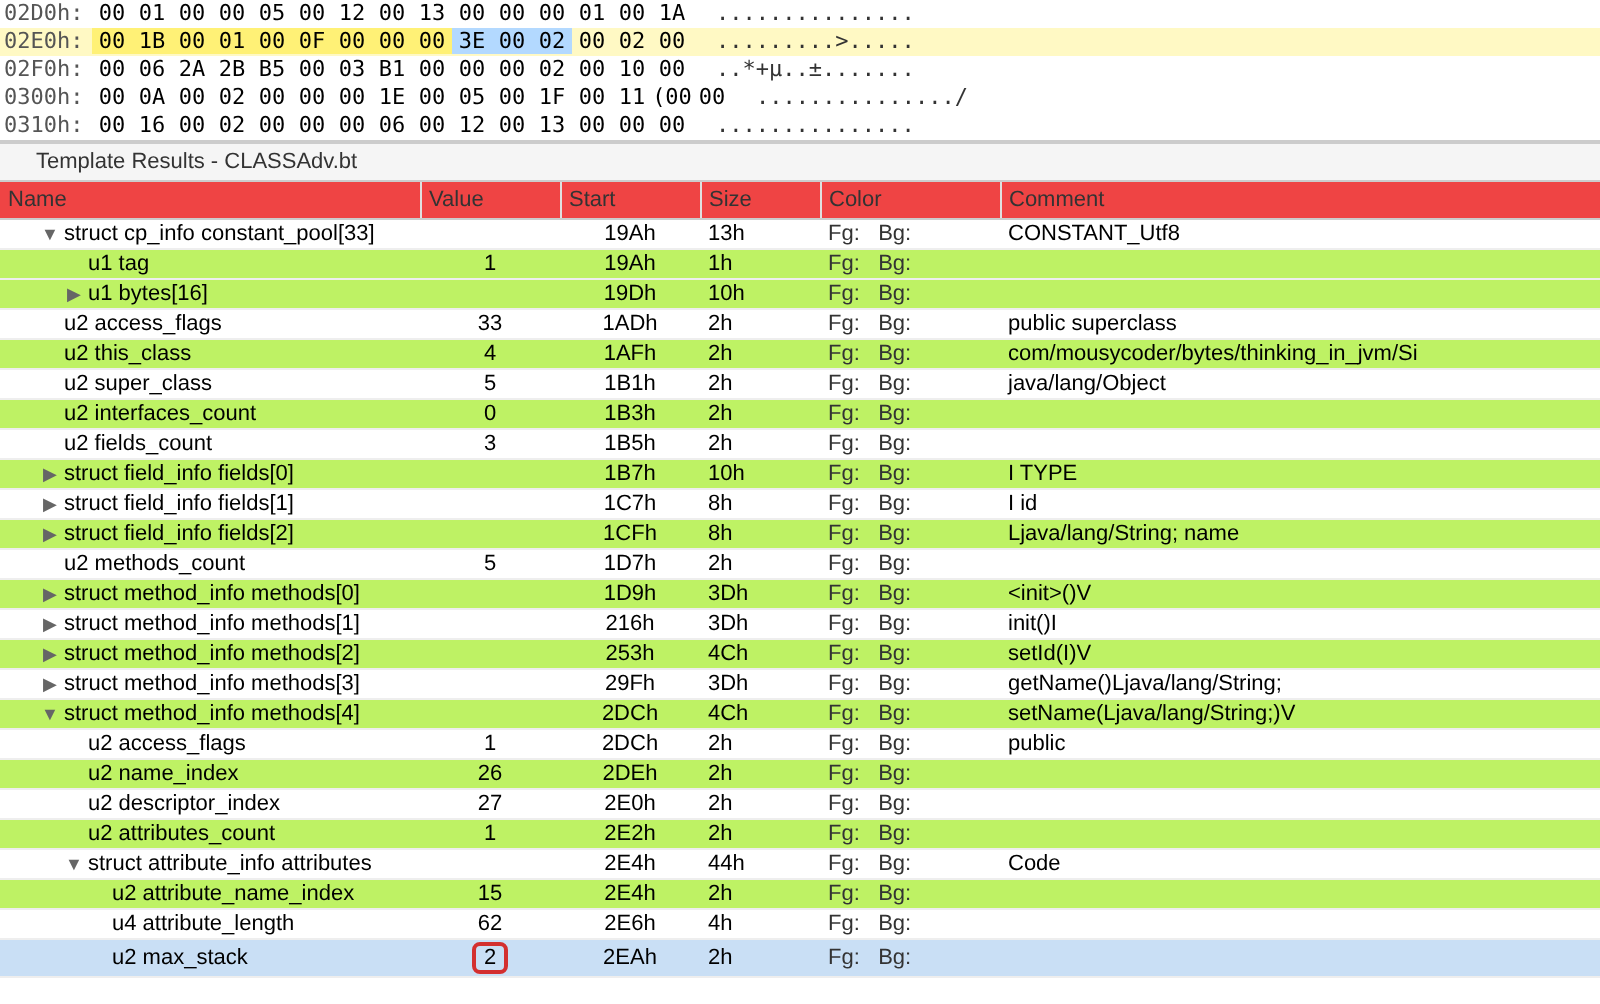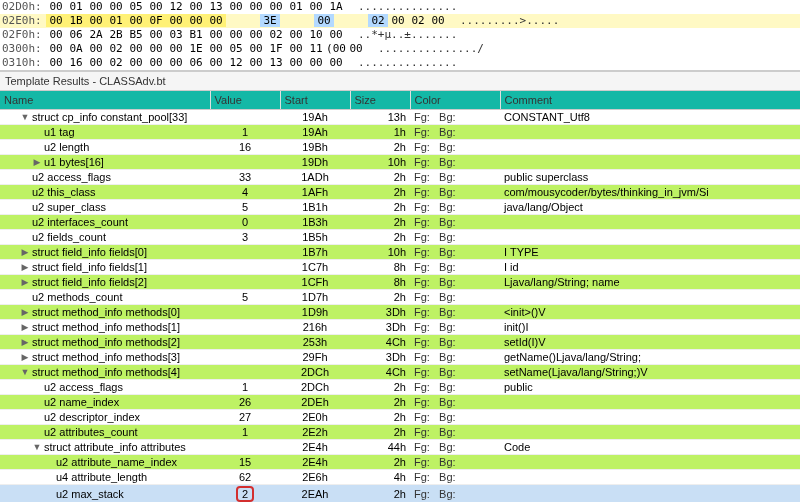--- a/index.html
+++ b/index.html
@@ -4,32 +4,32 @@
 <style>
   * { margin: 0; padding: 0; box-sizing: border-box; }
   body { font-family: -apple-system, Helvetica, Arial, sans-serif; font-size: 11px; color: #000; background: #fff; width: 800px; }
   .hex-area { border-bottom: 1px solid #ccc; }
   .hex-row { display: flex; height: 14px; align-items: flex-start; font-family: Menlo, Monaco, monospace; font-size: 11px; }
   .hex-addr { width: 46px; color: #555; padding-left: 2px; }
   .hex-bytes { display: flex; }
   .hex-byte { width: 20px; text-align: center; }
   .hex-ascii { margin-left: 12px; color: #333; white-space: pre; font-family: Menlo, Monaco, monospace; }
   .row-hl-yellow { background: #fff9c4; }
-  .byte-hl-blue { background: #b3d9ff; margin-left: 34px; }
+  .byte-hl-blue { background: #b3d9ff; }
   .byte-hl-yellow { background: #fff176; }
-  .panel-title { background: #f5f5f5; border-top: 1px solid #ccc; border-bottom: 1px solid #ccc; padding: 3px 5px; font-size: 11px; color: #333; }
+  .panel-title { background: #f5f5f5; border-top: 1px solid #ccc; border-bottom: 1px solid #ccc; padding: 3px 18px; font-size: 11px; color: #333; }
   .tree-table { width: 100%; border-collapse: collapse; table-layout: fixed; }
-  .tree-table th { background: #14b8a6; border-bottom: 1px solid #ccc; border-right: 1px solid #e0e0e0; padding: 3px 4px; font-weight: normal; color: #333; text-align: left; position: relative; }
+  .tree-table th { background: #ef4444; border-bottom: 1px solid #ccc; border-right: 1px solid #e0e0e0; padding: 3px 4px; font-weight: normal; color: #333; text-align: left; position: relative; }
   .tree-table td { border-bottom: 1px solid #eee; padding: 1px 4px; height: 15px; white-space: nowrap; overflow: hidden; text-overflow: ellipsis; }
   .tree-table tr.alt { background: #bef264; }
   .tree-table tr.sel { background: #c9dff5; }
   .col-name { width: 210px; }
   .col-value { width: 70px; text-align: center; }
   .col-start { width: 70px; text-align: center; }
-  .col-size { width: 60px; text-align: right; }
+  .col-size { width: 60px; text-align: left; }
   .col-color { width: 90px; text-align: left; padding-left: 10px; }
   .col-comment { width: 300px; }
   .td-name { display: flex; align-items: center; }
   .toggle { display: inline-block; width: 10px; text-align: center; color: #666; margin-right: 2px; font-size: 9px; }
   .indent-1 { padding-left: 16px; }
   .indent-2 { padding-left: 28px; }
   .indent-3 { padding-left: 40px; text-align: right; }
   .fgbg { color: #333; }
   .circled { border: 2px solid #d32f2f; border-radius: 4px; padding: 0 4px; display: inline-block; }
   .th-center { text-align: center; }
@@ -179,33 +179,20 @@
             <span class="toggle"></span>
             <span>u1 tag</span>
           </div>
         </td>
         <td class="col-value">1</td>
         <td class="col-start">19Ah</td>
         <td class="col-size">1h</td>
         <td class="col-color fgbg"><span>Fg:</span>&nbsp;&nbsp;&nbsp;<span>Bg:</span></td>
         <td class="col-comment"></td>
       </tr>
-      <tr>
-        <td class="col-name">
-          <div class="td-name indent-2">
-            <span class="toggle"></span>
-            <span>u2 length</span>
-          </div>
-        </td>
-        <td class="col-value">16</td>
-        <td class="col-start">19Bh</td>
-        <td class="col-size">2h</td>
-        <td class="col-color fgbg"><span>Fg:</span>&nbsp;&nbsp;&nbsp;<span>Bg:</span></td>
-        <td class="col-comment"></td>
-      </tr>
       <tr class="alt">
         <td class="col-name">
           <div class="td-name indent-2">
             <span class="toggle">▶</span>
             <span>u1 bytes[16]</span>
           </div>
         </td>
         <td class="col-value"></td>
         <td class="col-start">19Dh</td>
         <td class="col-size">10h</td>

